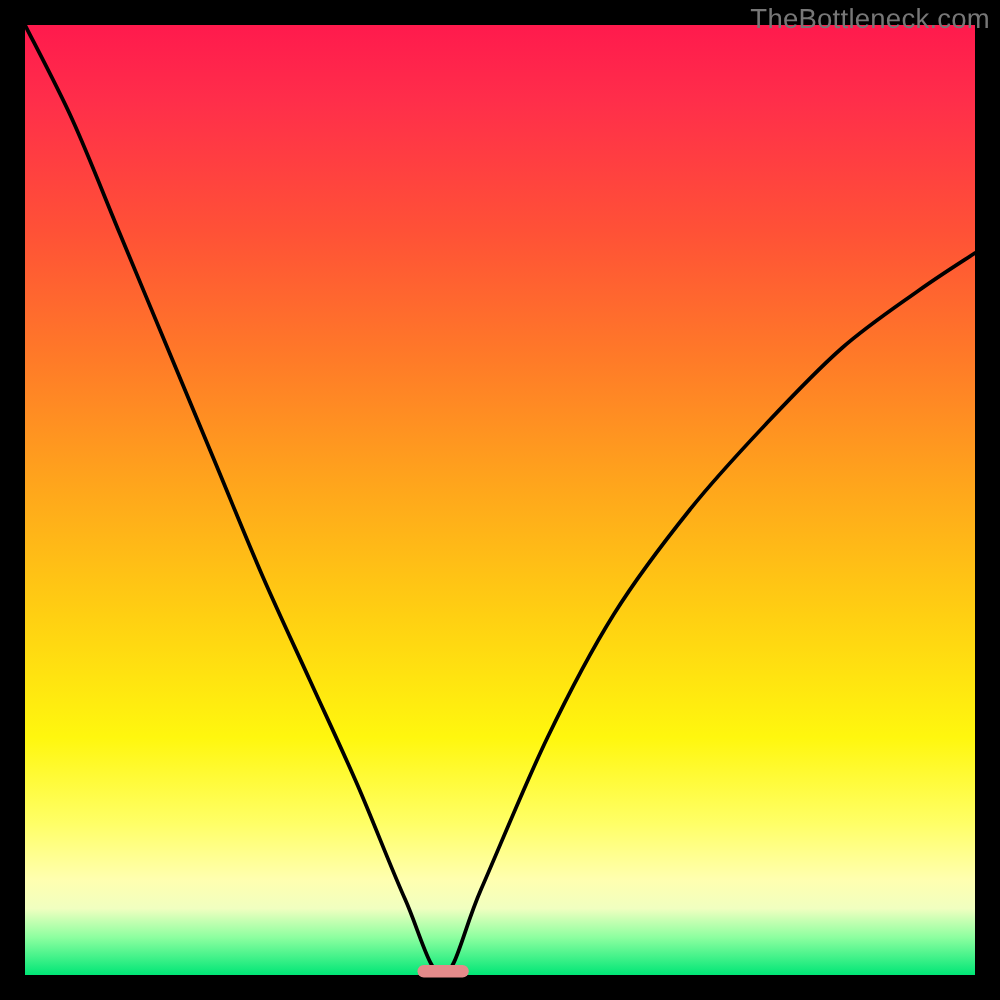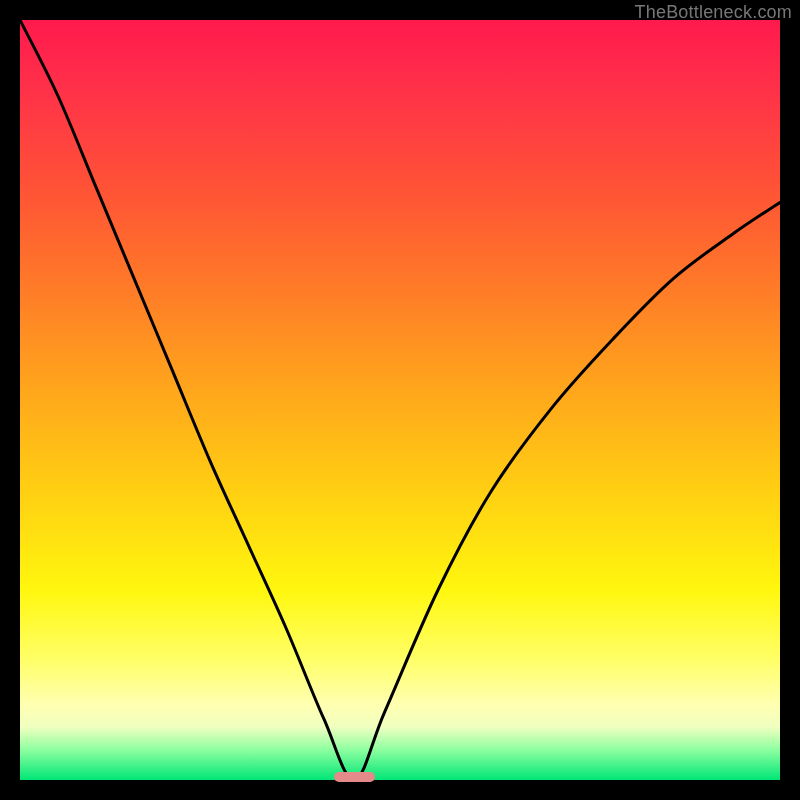--- a/index.html
+++ b/index.html
@@ -36,21 +36,21 @@
       #f0ffc0 93%,
       #8effa0 96%,
       #00e676 100%
     );
   }
   .watermark {
     position: absolute;
     top: 2px;
     right: 8px;
     color: #777;
-    font-size: 18px;
+    font-size: 22px;
     font-weight: 500;
     letter-spacing: 0.2px;
     z-index: 10;
   }
   svg.curve {
     position: absolute;
     left: 0;
     top: 0;
     width: 760px;
     height: 760px;

